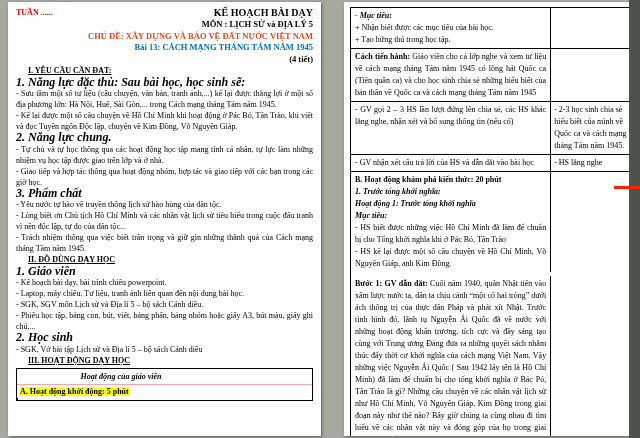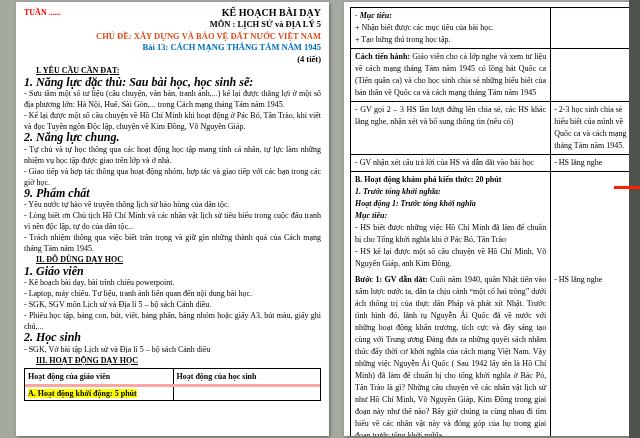--- a/index.html
+++ b/index.html
@@ -1,50 +1,50 @@
 <!DOCTYPE html>
 <html><head>
 <meta charset="utf-8">
 <style>
   html,body{margin:0;padding:0;}
   body{width:640px;height:438px;overflow:hidden;background:#a5aaa1;
        font-family:"Liberation Serif","DejaVu Serif",serif;color:#000;}
   .canvas{position:relative;width:640px;height:438px;background:#a5aaa1;}
   .page{position:absolute;top:2px;height:434px;background:#ffffff;overflow:hidden;
         box-sizing:border-box;box-shadow:1px 1px 3px rgba(0,0,0,.45);}
-  .page-left{left:16px;width:313px;padding:4px 8px;}
+  .page-left{left:8px;width:313px;padding:4px 8px;}
   .page-right{left:344px;width:302px;padding:5px 6px;}
   .edge{position:absolute;right:0;top:0;width:11px;height:438px;background:#4d524b;}
   .marker{position:absolute;left:614px;top:186px;width:26px;height:3px;background:#ff2000;z-index:9;}
 
   
   .dochead{position:relative;height:13px;}
   .week{position:absolute;left:0;top:1px;color:#ff0000;font-weight:bold;font-size:8px;line-height:11px;}
   .tc{text-align:right;font-weight:bold;}
   .t1{font-size:10px;line-height:13px;}
   .t2,.t5{font-size:8.5px;line-height:11.5px;}
   .t3{font-size:8.5px;line-height:11.5px;color:#dd4b1a;}
   .t4{font-size:8.5px;line-height:11.5px;color:#0070c0;}
   .h1{font-weight:bold;text-decoration:underline;font-size:8px;line-height:11.5px;padding-left:12px;}
   .h2{font-weight:bold;font-style:italic;font-size:12px;line-height:11.5px;}
   .p{font-size:8px;line-height:11px;text-align:justify;}
 
   
   .ltbl{border:1px solid #000;margin-top:2px;}
   .ltbl-row{display:flex;}
-  .ltbl-row + .ltbl-row{border-top:3px solid #fca5a5;}
+  .ltbl-row + .ltbl-row{border-top:1px solid #fca5a5;flex-direction:column;}
   .ltbl-cell{width:50%;box-sizing:border-box;padding:1px 3px;font-size:8px;line-height:11px;}
   .ltbl-cell + .ltbl-cell{border-left:1px solid #000;}
-  .ltbl-head .ltbl-cell{font-weight:bold;text-align:left;padding:2px 3px;}
+  .ltbl-head .ltbl-cell{font-weight:bold;text-align:right;padding:2px 3px;font-style:italic;}
   .hl{background:#ffff00;font-weight:bold;}
 
   
   .rtbl{border:1px solid #000;min-height:423px;display:flex;flex-direction:column;box-sizing:border-box;}
   .rrow{display:flex;border-bottom:1px solid #000;}
-  .rrow.nb{border-bottom:none;}
+  .rrow.nb{border-bottom:none;flex-direction:column;}
   .rrow.grow{flex:1 1 auto;}
   .rcell-l{width:69.5%;box-sizing:border-box;padding:2px 4px;border-right:1px solid #000;}
   .rcell-r{width:30.5%;box-sizing:border-box;padding:2px 3px;}
   .rp{font-size:8px;line-height:12px;text-align:justify;}
   .rr{font-size:8px;line-height:12px;}
   .bi{font-weight:bold;font-style:italic;}
   .bld{font-weight:bold;}
 </style>
 </head>
 <body>
@@ -61,39 +61,38 @@
     <div class="tc t4">Bài 13: CÁCH MẠNG THÁNG TÁM NĂM 1945</div>
     <div class="tc t5">(4 tiết)</div>
 
     <div class="h1">I. YÊU CẦU CẦN ĐẠT:</div>
     <div class="h2">1. Năng lực đặc thù: Sau bài học, học sinh sẽ:</div>
     <div class="p">- Sưu tầm một số tư liệu (câu chuyện, văn bản, tranh ảnh,...) kể lại được thắng lợi ở một số địa phương lớn: Hà Nội, Huế, Sài Gòn,... trong Cách mạng tháng Tám năm 1945.</div>
     <div class="p">- Kể lại được một số câu chuyện về Hồ Chí Minh khi hoạt động ở Pác Bó, Tân Trào, khi viết và đọc Tuyên ngôn Độc lập, chuyện về Kim Đồng, Võ Nguyên Giáp.</div>
     <div class="h2">2. Năng lực chung.</div>
     <div class="p">- Tự chủ và tự học thông qua các hoạt động học tập mang tính cá nhân, tự lực làm những nhiệm vụ học tập được giao trên lớp và ở nhà.</div>
     <div class="p">- Giao tiếp và hợp tác thông qua hoạt động nhóm, hợp tác và giao tiếp với các bạn trong các giờ học.</div>
-    <div class="h2">9. Phẩm chất</div>
+    <div class="h2">3. Phẩm chất</div>
     <div class="p">- Yêu nước tự hào về truyền thống lịch sử hào hùng của dân tộc.</div>
     <div class="p">- Lòng biết ơn Chủ tịch Hồ Chí Minh và các nhân vật lịch sử tiêu biểu trong cuộc đấu tranh vì nền độc lập, tự do của dân tộc...</div>
     <div class="p">- Trách nhiệm thông qua việc biết trân trọng và giữ gìn những thành quả của Cách mạng tháng Tám năm 1945.</div>
 
     <div class="h1">II. ĐỒ DÙNG DẠY HỌC</div>
     <div class="h2">1. Giáo viên</div>
     <div class="p">- Kế hoạch bài dạy, bài trình chiếu powerpoint.</div>
     <div class="p">- Laptop, máy chiếu. Tư liệu, tranh ảnh liên quan đến nội dung bài học.</div>
     <div class="p">- SGK, SGV môn Lịch sử và Địa lí 5 – bộ sách Cánh diều.</div>
     <div class="p">- Phiếu học tập, bảng con, bút, viết, bảng phấn, bảng nhóm hoặc giấy A3, bút màu, giấy ghi chú,...</div>
     <div class="h2">2. Học sinh</div>
     <div class="p">- SGK, Vở bài tập Lịch sử và Địa lí 5 – bộ sách Cánh diều</div>
 
     <div class="h1">III. HOẠT ĐỘNG DẠY HỌC</div>
     <div class="ltbl">
       <div class="ltbl-row ltbl-head">
         <div class="ltbl-cell">Hoạt động của giáo viên</div>
-        <div class="ltbl-cell">Hoạt động của học sinh</div>
       </div>
       <div class="ltbl-row">
         <div class="ltbl-cell">
           <span class="hl">A. Hoạt động khởi động: 5 phút</span>
         </div>
         <div class="ltbl-cell"></div>
       </div>
     </div>
   </div>
 

